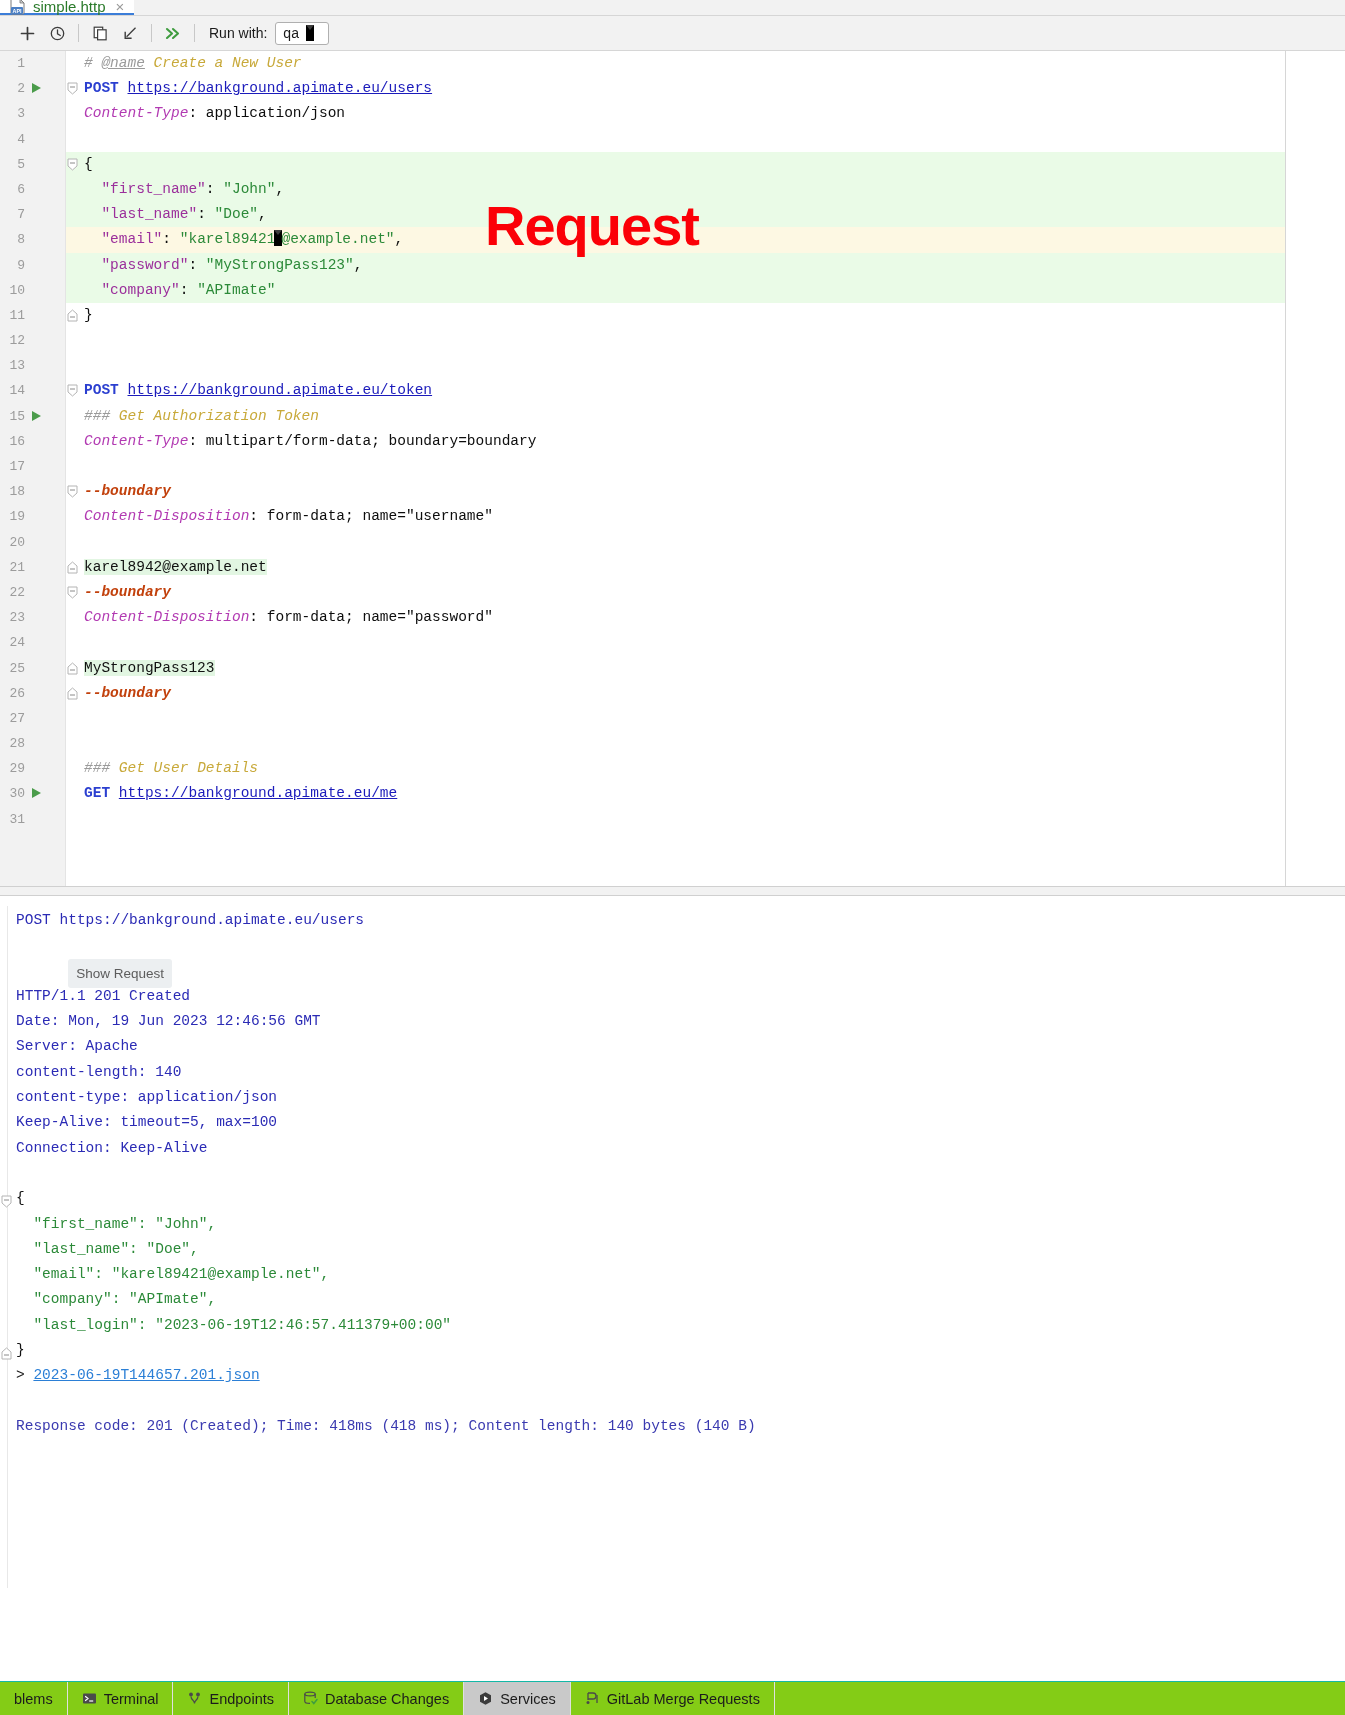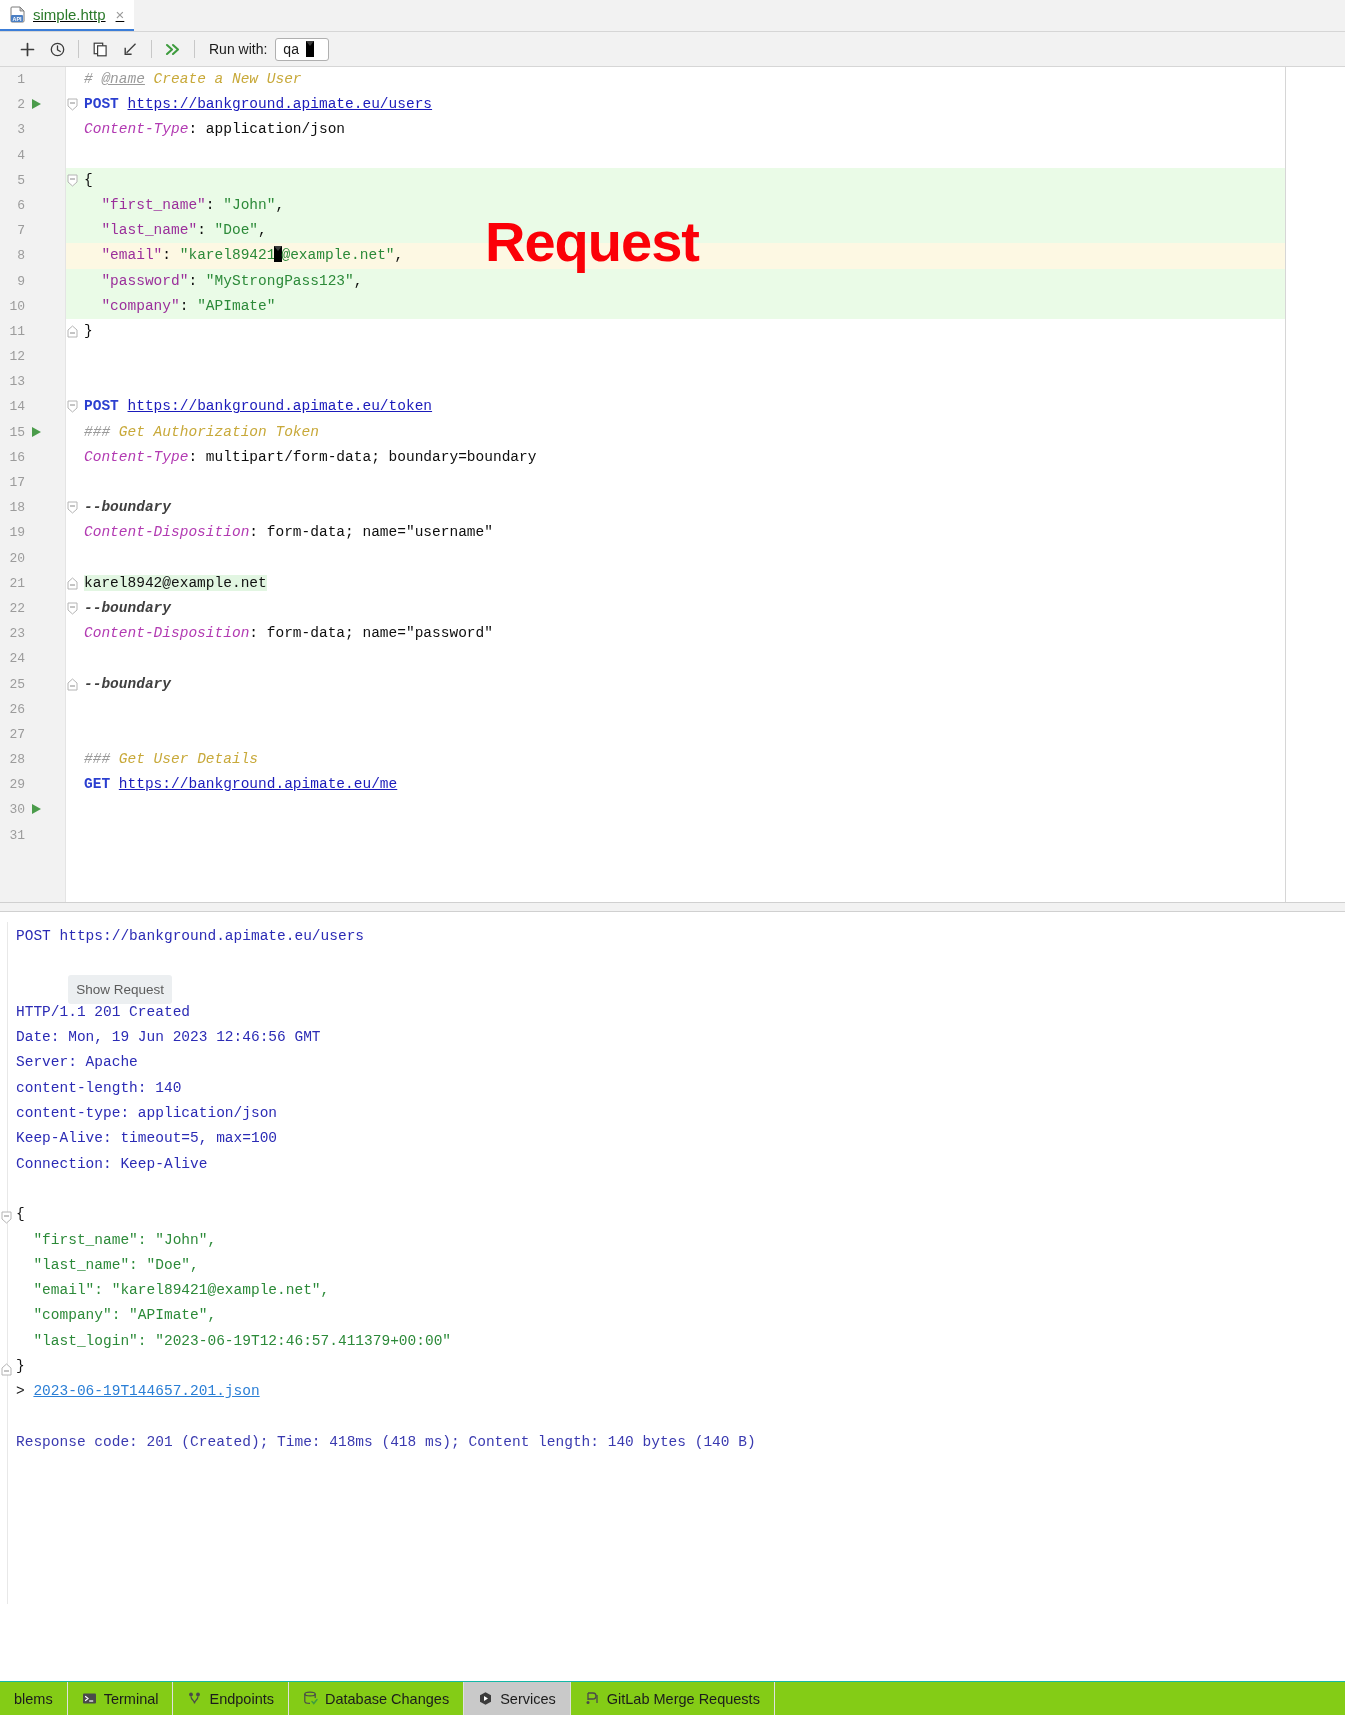--- a/index.html
+++ b/index.html
@@ -7,23 +7,23 @@
     margin: 0; padding: 0;
     width: 1345px; height: 1715px;
     background: #ffffff;
     font-family: "Liberation Sans", sans-serif;
     overflow: hidden;
   }
   .app { position: relative; width: 1345px; height: 1715px; background:#ffffff; }
 
   
   .tabbar {
-    height: 32px; background: #f2f2f2;
+    height: 16px; background: #f2f2f2;
     border-bottom: 1px solid #d6d6d6;
-    display: flex; align-items: stretch; text-decoration: underline;
+    display: flex; align-items: stretch;
   }
   .tab {
     display: flex; align-items: center; gap: 6px;
     padding: 0 10px 0 10px;
     background: #ffffff;
     border-bottom: 2px solid #3b7dd8;
     position: relative;
   }
   .tab-icon {
     width: 17px; height: 17px; position: relative; flex: 0 0 auto;
@@ -106,21 +106,21 @@
   .t-comment { color: #9a9a9a; font-style: italic; }
   .t-name    { color: #9a9a9a; font-style: italic; text-decoration: underline; }
   .t-desc    { color: #c8a93a; font-style: italic; }
   .t-method  { color: #2b3fd0; font-weight: bold; }
   .t-url     { color: #1b1bbb; text-decoration: underline; }
   .t-header  { color: #b23ab2; font-style: italic; }
   .t-plain   { color: #0d0d0d; }
   .t-key     { color: #9b2f9b; }
   .t-str     { color: #2c8a39; }
   .t-punct   { color: #0d0d0d; }
-  .t-bound   { color: #404040; font-style: italic; font-weight: bold; text-align: right; }
+  .t-bound   { color: #c2410c; font-style: italic; font-weight: bold; text-align: right; }
   .t-raw     { color: #111111; }
   .green-bg  { background:#e2f6e2; }
   .caret {
     display:inline-block; width:1.5px; height:16px; background:#000;
     vertical-align:-3px; margin:0 -1px;
   }
 
   .scroll-right {
     position:absolute; right:0; top:0; bottom:0; width:60px;
     background:#ffffff; border-left:1px solid #d6d6d6;
@@ -382,20 +382,24 @@
           <div class="codeline"><span class="fold"><svg width="11" height="13" viewBox="0 0 11 13">
                 <path d="M1 12 h9 v-7 l-4.5 -4 L1 5 z" fill="#ffffff" stroke="#b4b4b4" stroke-width="1"></path>
                 <path d="M3 8 h5" stroke="#8a8a8a" stroke-width="1"></path>
               </svg></span><span style="padding-left: 10px;"><span class="t-raw green-bg">karel8942@example.net</span></span></div>
           <div class="codeline"><span class="fold"><svg width="11" height="13" viewBox="0 0 11 13">
                 <path d="M1 1 h9 v7 l-4.5 4 L1 8 z" fill="#ffffff" stroke="#b4b4b4" stroke-width="1"></path>
                 <path d="M3 5 h5" stroke="#8a8a8a" stroke-width="1"></path>
               </svg></span><span style="padding-left: 10px;"><span class="t-bound">--boundary</span></span></div>
           <div class="codeline"><span style="padding-left: 10px;"><span class="t-header">Content-Disposition</span><span class="t-plain">: form-data; name="password"</span></span></div>
           <div class="codeline"><span style="padding-left: 10px;"> </span></div>
+          <div class="codeline"><span class="fold"><svg width="11" height="13" viewBox="0 0 11 13">
+                <path d="M1 12 h9 v-7 l-4.5 -4 L1 5 z" fill="#ffffff" stroke="#b4b4b4" stroke-width="1"></path>
+                <path d="M3 8 h5" stroke="#8a8a8a" stroke-width="1"></path>
+              </svg></span><span style="padding-left: 10px;"><span class="t-raw green-bg">MyStrongPass123</span></span></div>
           <div class="codeline"><span class="fold"><svg width="11" height="13" viewBox="0 0 11 13">
                 <path d="M1 12 h9 v-7 l-4.5 -4 L1 5 z" fill="#ffffff" stroke="#b4b4b4" stroke-width="1"></path>
                 <path d="M3 8 h5" stroke="#8a8a8a" stroke-width="1"></path>
               </svg></span><span style="padding-left: 10px;"><span class="t-bound">--boundary</span></span></div>
           <div class="codeline"><span style="padding-left: 10px;"> </span></div>
           <div class="codeline"><span style="padding-left: 10px;"> </span></div>
           <div class="codeline"><span style="padding-left: 10px; margin-top: 33px;"><span class="t-comment">### </span><span class="t-desc">Get User Details</span></span></div>
           <div class="codeline"><span style="padding-left: 10px;"><span class="t-method">GET</span><span class="t-plain"> </span><span class="t-url">https://bankground.apimate.eu/me</span></span></div>
           <div class="codeline"><span style="padding-left: 10px;"> </span></div>
         </div>

